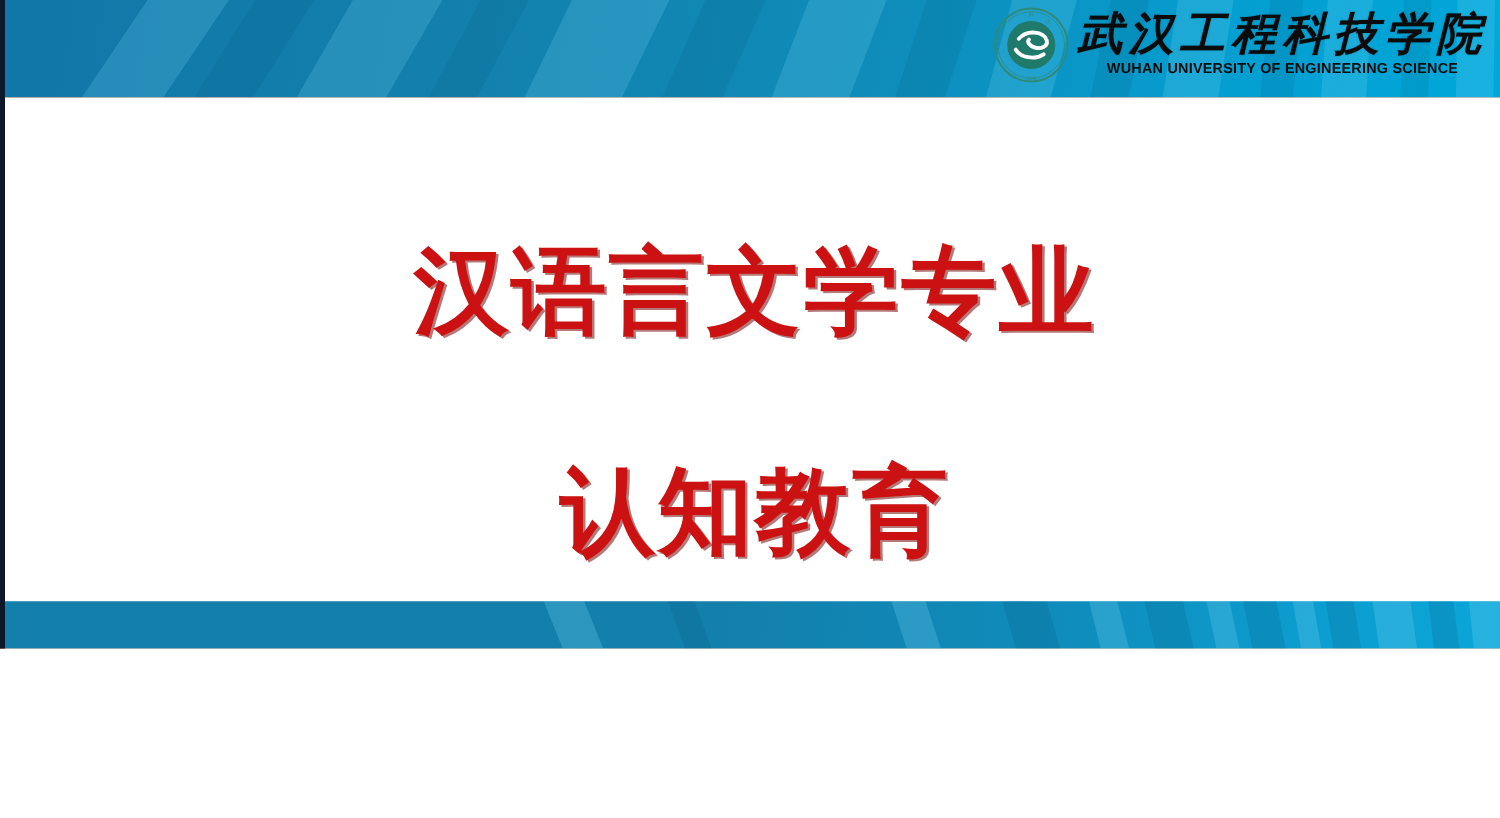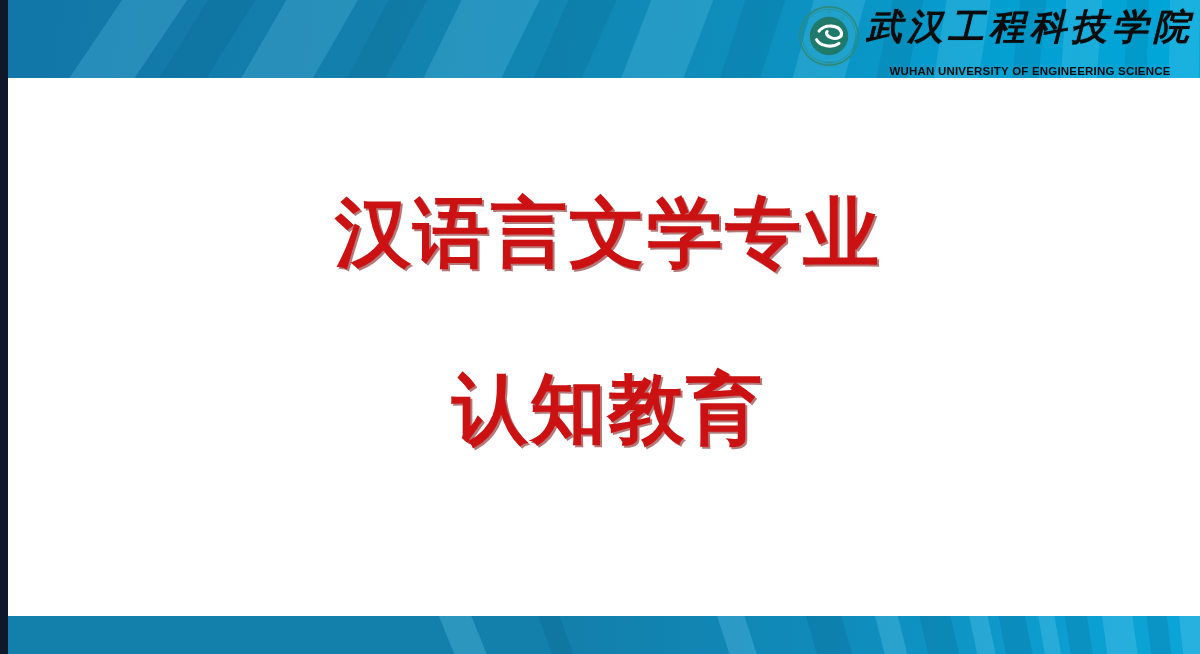--- a/index.html
+++ b/index.html
@@ -8,25 +8,25 @@
     padding: 0;
     background: #ffffff;
   }
   body {
     font-family: "Liberation Sans", "DejaVu Sans", sans-serif;
   }
 
   .slide {
     position: relative;
     width: 1200px;
-    height: 654px;
+    height: 519px;
     background: #c2410c;
     overflow: hidden;
     box-sizing: border-box;
-    border-left: 8px solid #0f172a;
+    border-left: 4px solid #0f172a;
   }
 
   
   .header-band {
     position: absolute;
     left: 0;
     top: 0;
     width: 1200px;
     height: 78px;
     overflow: hidden;
@@ -84,21 +84,21 @@
     text-shadow: 0 0 1px rgba(0,0,0,0.5);
   }
   .logo-en {
     font-family: "Liberation Sans", sans-serif;
     font-size: 11.5px;
     line-height: 14px;
     font-weight: 700;
     color: #0d0d0d;
     letter-spacing: 0.2px;
     white-space: nowrap;
-    margin-top: 17px;
+    margin-top: 1px;
     text-align: center;
   }
 
   
   .slide-body {
     position: absolute;
     left: 0;
     top: 78px;
     width: 1200px;
     height: 538px;

